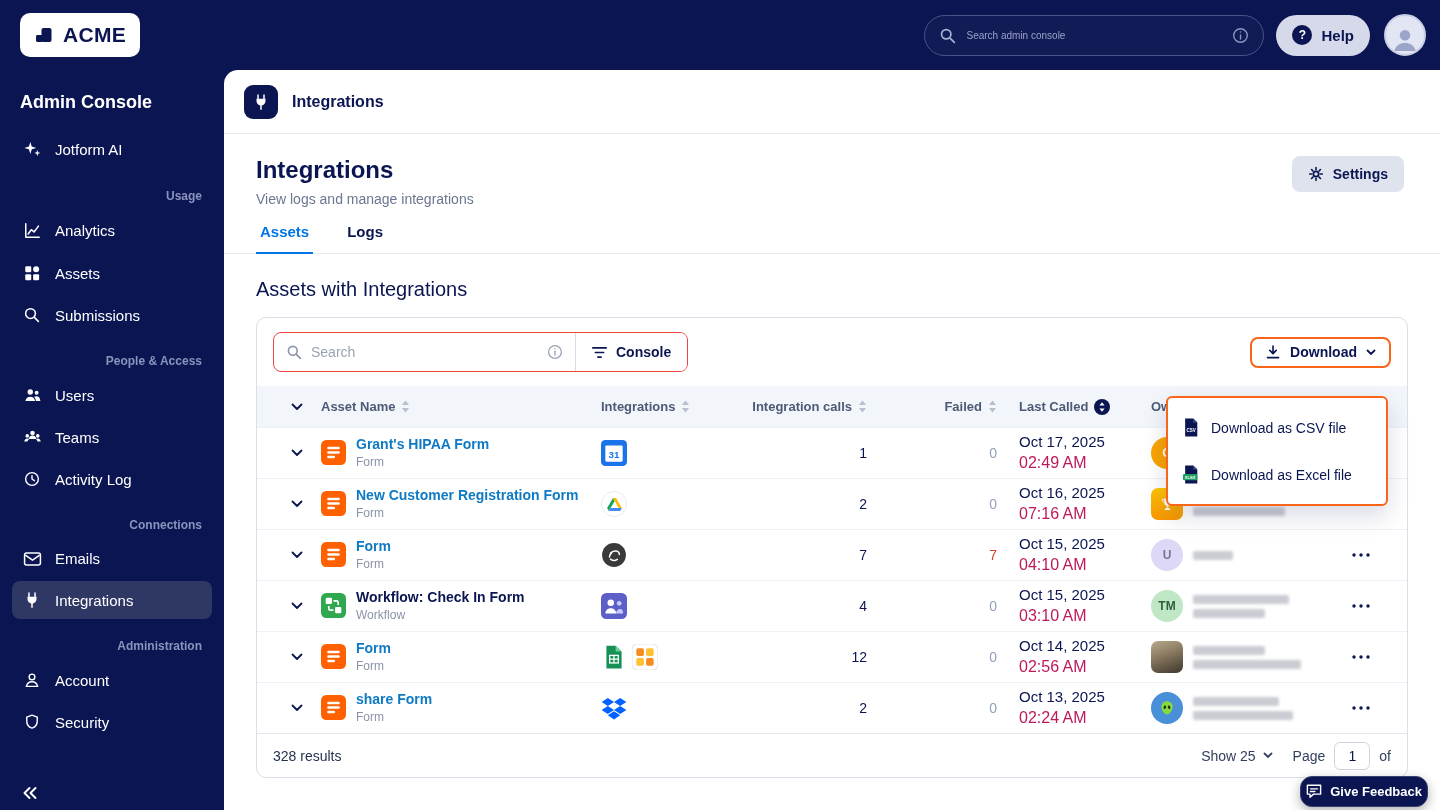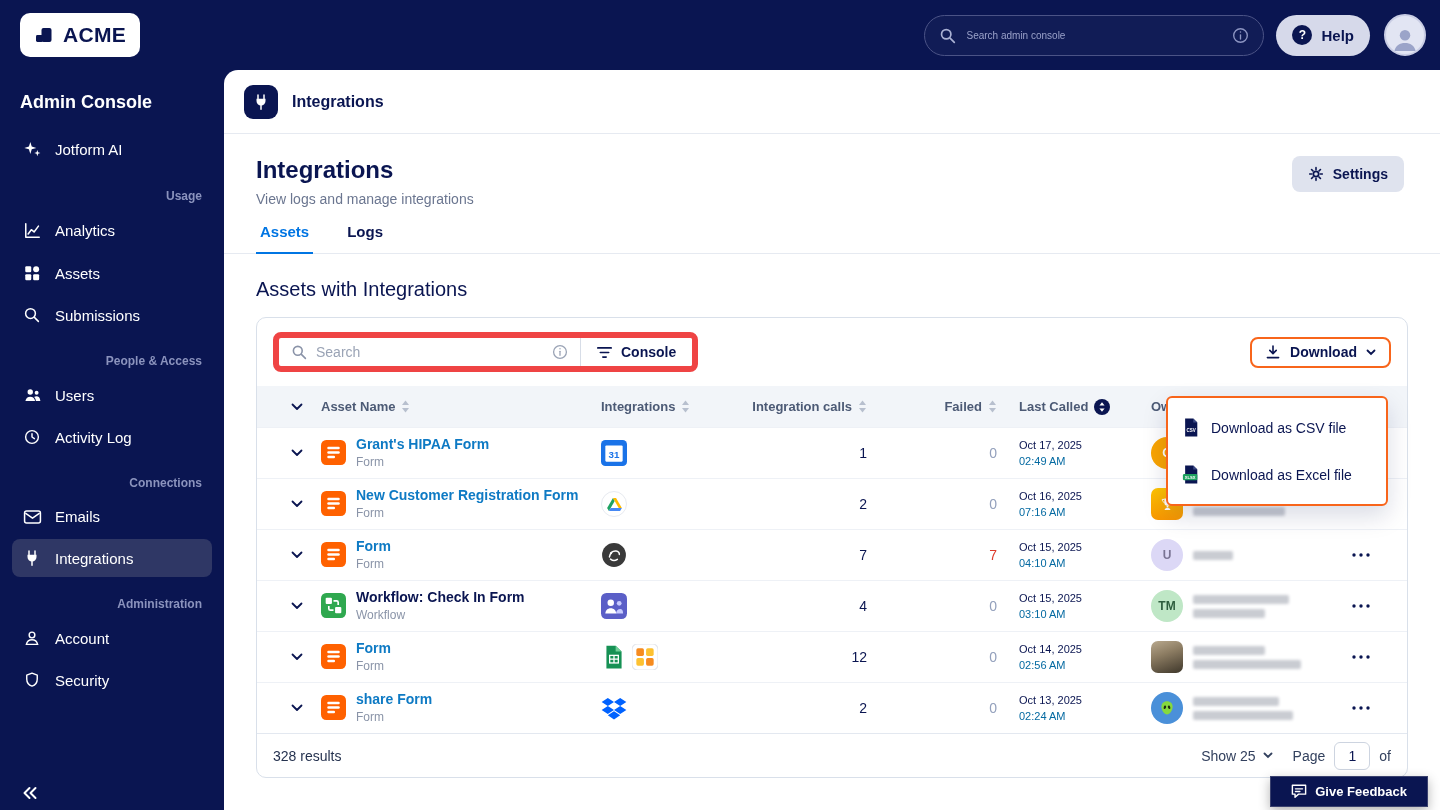--- a/index.html
+++ b/index.html
@@ -44,21 +44,21 @@
   .settings-btn{display:flex;align-items:center;gap:9px;background:#dfe3ee;border:none;border-radius:8px;padding:10px 16px;font-size:14px;font-weight:700;color:#0a1551;cursor:pointer;font-family:inherit;}
 
   .tabs{display:flex;gap:30px;padding:0 32px;margin-top:16px;border-bottom:1px solid #e6eaf1;}
   .tab{padding:0 4px 12px;font-size:15px;font-weight:700;color:#0a1551;cursor:pointer;border-bottom:2px solid transparent;margin-bottom:-1px;}
   .tab.active{color:#0075e3;border-bottom-color:#0075e3;}
 
   .section-title{font-size:20px;font-weight:400;color:#0a1551;margin:24px 32px 16px;}
 
   .card{margin:0 32px;border:1px solid #d9e0ea;border-radius:10px;background:#fff;}
   .toolbar{display:flex;align-items:center;padding:14px 16px;}
-  .search-filter{display:flex;align-items:stretch;height:40px;border:6px solid #ef4444;border-radius:8px;overflow:hidden;}
+  .search-filter{display:flex;align-items:stretch;height:40px;border:1px solid #ef4444;border-radius:8px;overflow:hidden;}
   .tb-search{display:flex;align-items:center;gap:9px;width:302px;padding:0 12px;border-right:1px solid #d7dde7;}
   .tb-search input{flex:1;border:none;outline:none;font-size:14px;color:#0a1551;font-family:inherit;}
   .tb-search input::placeholder{color:#9aa3b5;}
   .filter-btn{display:flex;align-items:center;gap:9px;padding:0 16px;background:#fff;border:none;font-size:14px;font-weight:700;color:#0a1551;cursor:pointer;font-family:inherit;}
   .download-btn{margin-left:auto;display:flex;align-items:center;gap:9px;height:31px;padding:0 13px;background:#fff;border:2px solid #f8651b;border-radius:8px;font-size:14px;font-weight:700;color:#0a1551;cursor:pointer;font-family:inherit;}
 
   .grid{display:grid;grid-template-columns:48px 280px 130px 150px 130px 140px 1fr 60px;align-items:center;padding:0 16px;}
   .thead{height:41px;background:#f2f5f9;font-size:13px;font-weight:700;color:#4c5a75;}
   .th{display:flex;align-items:center;gap:6px;}
   .th.right{justify-content:flex-end;padding-right:14px;}
@@ -72,40 +72,40 @@
   .name-wrap{display:flex;flex-direction:column;gap:3px;line-height:1.1;}
   .asset-link{font-size:14px;font-weight:700;color:#0e7ac4;text-decoration:none;cursor:pointer;}
   .asset-link.plain{color:#0a1551;}
   .asset-type{font-size:12px;color:#8a94a8;}
   .cell-int{display:flex;gap:5px;}
   .int-icon{width:26px;height:26px;}
   .cell-num{text-align:right;padding-right:14px;font-size:14px;color:#0a1551;}
   .cell-num.muted{color:#93a0bc;}
   .cell-num.red{color:#dd3b2b;}
   .cell-date{padding-left:8px;display:flex;flex-direction:column;gap:3px;line-height:1.1;}
-  .cell-date .date{font-size:11px;color:#0a1551;}
-  .cell-date .time{font-size:11px;color:#0369a1;}
+  .cell-date .date{font-size:15px;color:#0a1551;}
+  .cell-date .time{font-size:16px;color:#be185d;}
   .cell-owner{display:flex;align-items:center;gap:10px;}
   .avatar32{width:32px;height:32px;border-radius:50%;display:flex;align-items:center;justify-content:center;font-size:12px;font-weight:700;color:#fff;flex-shrink:0;}
   .avatar32.sq{border-radius:7px;}
   .blur-lines{display:flex;flex-direction:column;gap:5px;}
   .blur-line{height:9px;border-radius:2px;background:#c9ccd2;filter:blur(1.4px);}
 
   .tfoot{display:flex;align-items:center;height:44px;border-top:1px solid #e3e8f0;padding:0 16px;font-size:14px;color:#25324f;}
   .tfoot-right{margin-left:auto;display:flex;align-items:center;gap:20px;}
   .show-select{display:flex;align-items:center;gap:7px;color:#33415e;cursor:pointer;}
   .page-ctl{display:flex;align-items:center;gap:9px;color:#33415e;}
   .page-input{width:36px;height:28px;border:1px solid #cdd4e0;border-radius:6px;text-align:center;font-size:14px;color:#0a1551;font-family:inherit;outline:none;}
 
   
   .download-menu{position:absolute;top:326px;left:942px;width:222px;background:#fff;border:2px solid #f8651b;border-radius:6px;box-shadow:0 10px 24px rgba(10,21,81,.15);padding:6px 0;z-index:30;}
   .menu-item{display:flex;align-items:center;gap:11px;padding:13px 14px;font-size:14px;font-weight:500;color:#0a1551;cursor:pointer;}
 
   
-  .feedback-btn{position:fixed;right:12px;bottom:3px;height:31px;display:flex;align-items:center;gap:8px;background:#0a1551;color:#fff;border:1px solid #3a416e;border-radius:0;padding:0 20px;font-size:13px;font-weight:700;cursor:pointer;z-index:80;box-shadow:0 4px 12px rgba(0,0,0,.3);font-family:inherit;}
+  .feedback-btn{position:fixed;right:12px;bottom:3px;height:31px;display:flex;align-items:center;gap:8px;background:#0a1551;color:#fff;border:1px solid #3a416e;border-radius:12px;padding:0 5px;font-size:13px;font-weight:700;cursor:pointer;z-index:80;box-shadow:0 4px 12px rgba(0,0,0,.3);font-family:inherit;}
 </style>
 </head>
 <body>
 
 <header class="topbar">
   <div class="logo">
     <svg width="20" height="20" viewBox="0 0 20 20">
       <rect x="2" y="10" width="7" height="7" rx="1.4" fill="#0a1551"></rect>
       <rect x="7.5" y="3" width="10" height="14" rx="2" fill="#0a1551"></rect>
     </svg>
@@ -184,20 +184,33 @@
   <div class="nav-item">
     <span class="nav-icon">
       <svg width="19" height="18" viewBox="0 0 24 24" fill="#fff">
           <circle cx="9" cy="8" r="3.6"></circle>
           <path d="M2.5 20c.7-3.8 3.2-5.8 6.5-5.8s5.8 2 6.5 5.8z"></path>
           <circle cx="17.5" cy="9" r="2.6"></circle>
           <path d="M16.5 20c-.2-2.4-1-4.2-2.4-5.4 1-.5 2.2-.8 3.4-.8 2.6 0 4.5 1.6 5 6.2z"></path>
         </svg>
     </span>
     <span class="nav-label">Users</span>
+  </div>
+  <div class="nav-item">
+    <span class="nav-icon">
+      <svg width="19" height="18" viewBox="0 0 24 24" fill="#fff">
+          <circle cx="12" cy="6.5" r="3"></circle>
+          <path d="M6.8 14.5c.6-2.8 2.6-4.4 5.2-4.4s4.6 1.6 5.2 4.4z"></path>
+          <circle cx="5" cy="10.5" r="2.4"></circle>
+          <path d="M1 18c.5-2.6 2-4 4-4 .9 0 1.8.3 2.5.8-1.2 1-2 2.4-2.3 3.2z"></path>
+          <circle cx="19" cy="10.5" r="2.4"></circle>
+          <path d="M23 18c-.5-2.6-2-4-4-4-.9 0-1.8.3-2.5.8 1.2 1 2 2.4 2.3 3.2z"></path>
+        </svg>
+    </span>
+    <span class="nav-label">Teams</span>
   </div>
   <div class="nav-item">
     <span class="nav-icon">
       <svg width="18" height="18" viewBox="0 0 24 24" fill="none" stroke="#fff" stroke-width="1.9" stroke-linecap="round">
           <circle cx="12" cy="12" r="8.5"></circle>
           <path d="M12 7.5V12l3.2 2.2"></path>
         </svg>
     </span>
     <span class="nav-label">Activity Log</span>
   </div>

